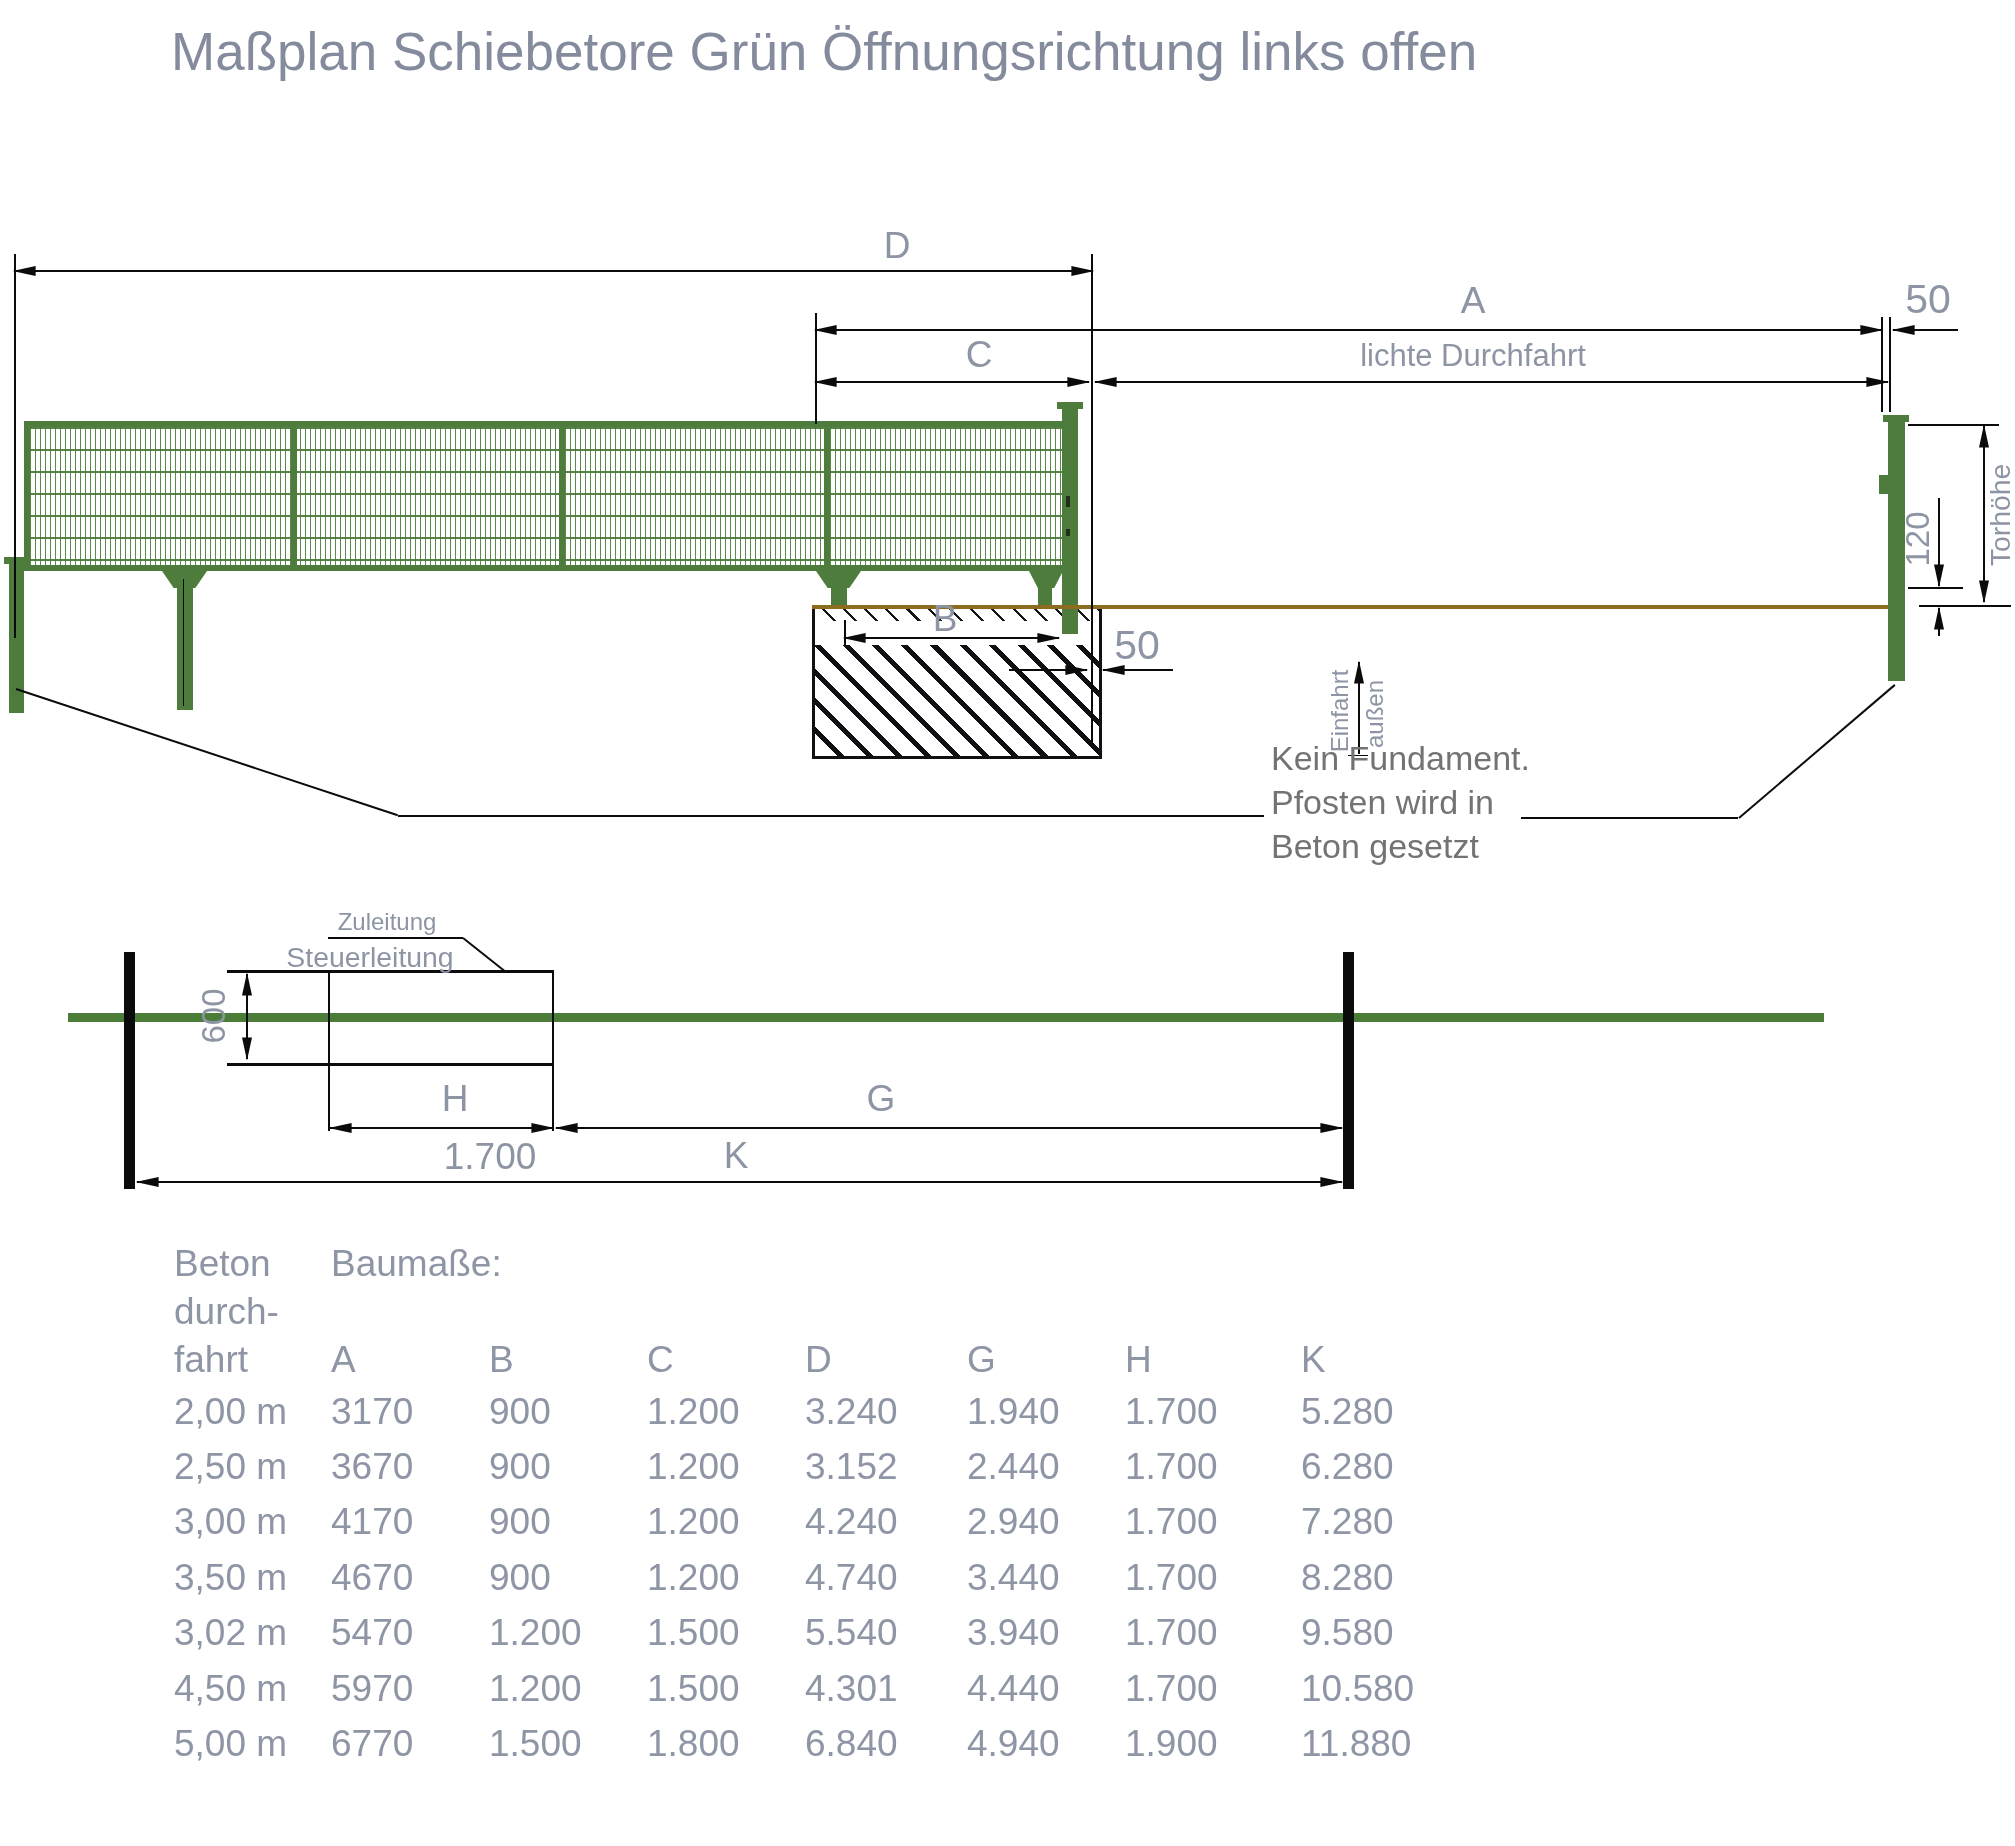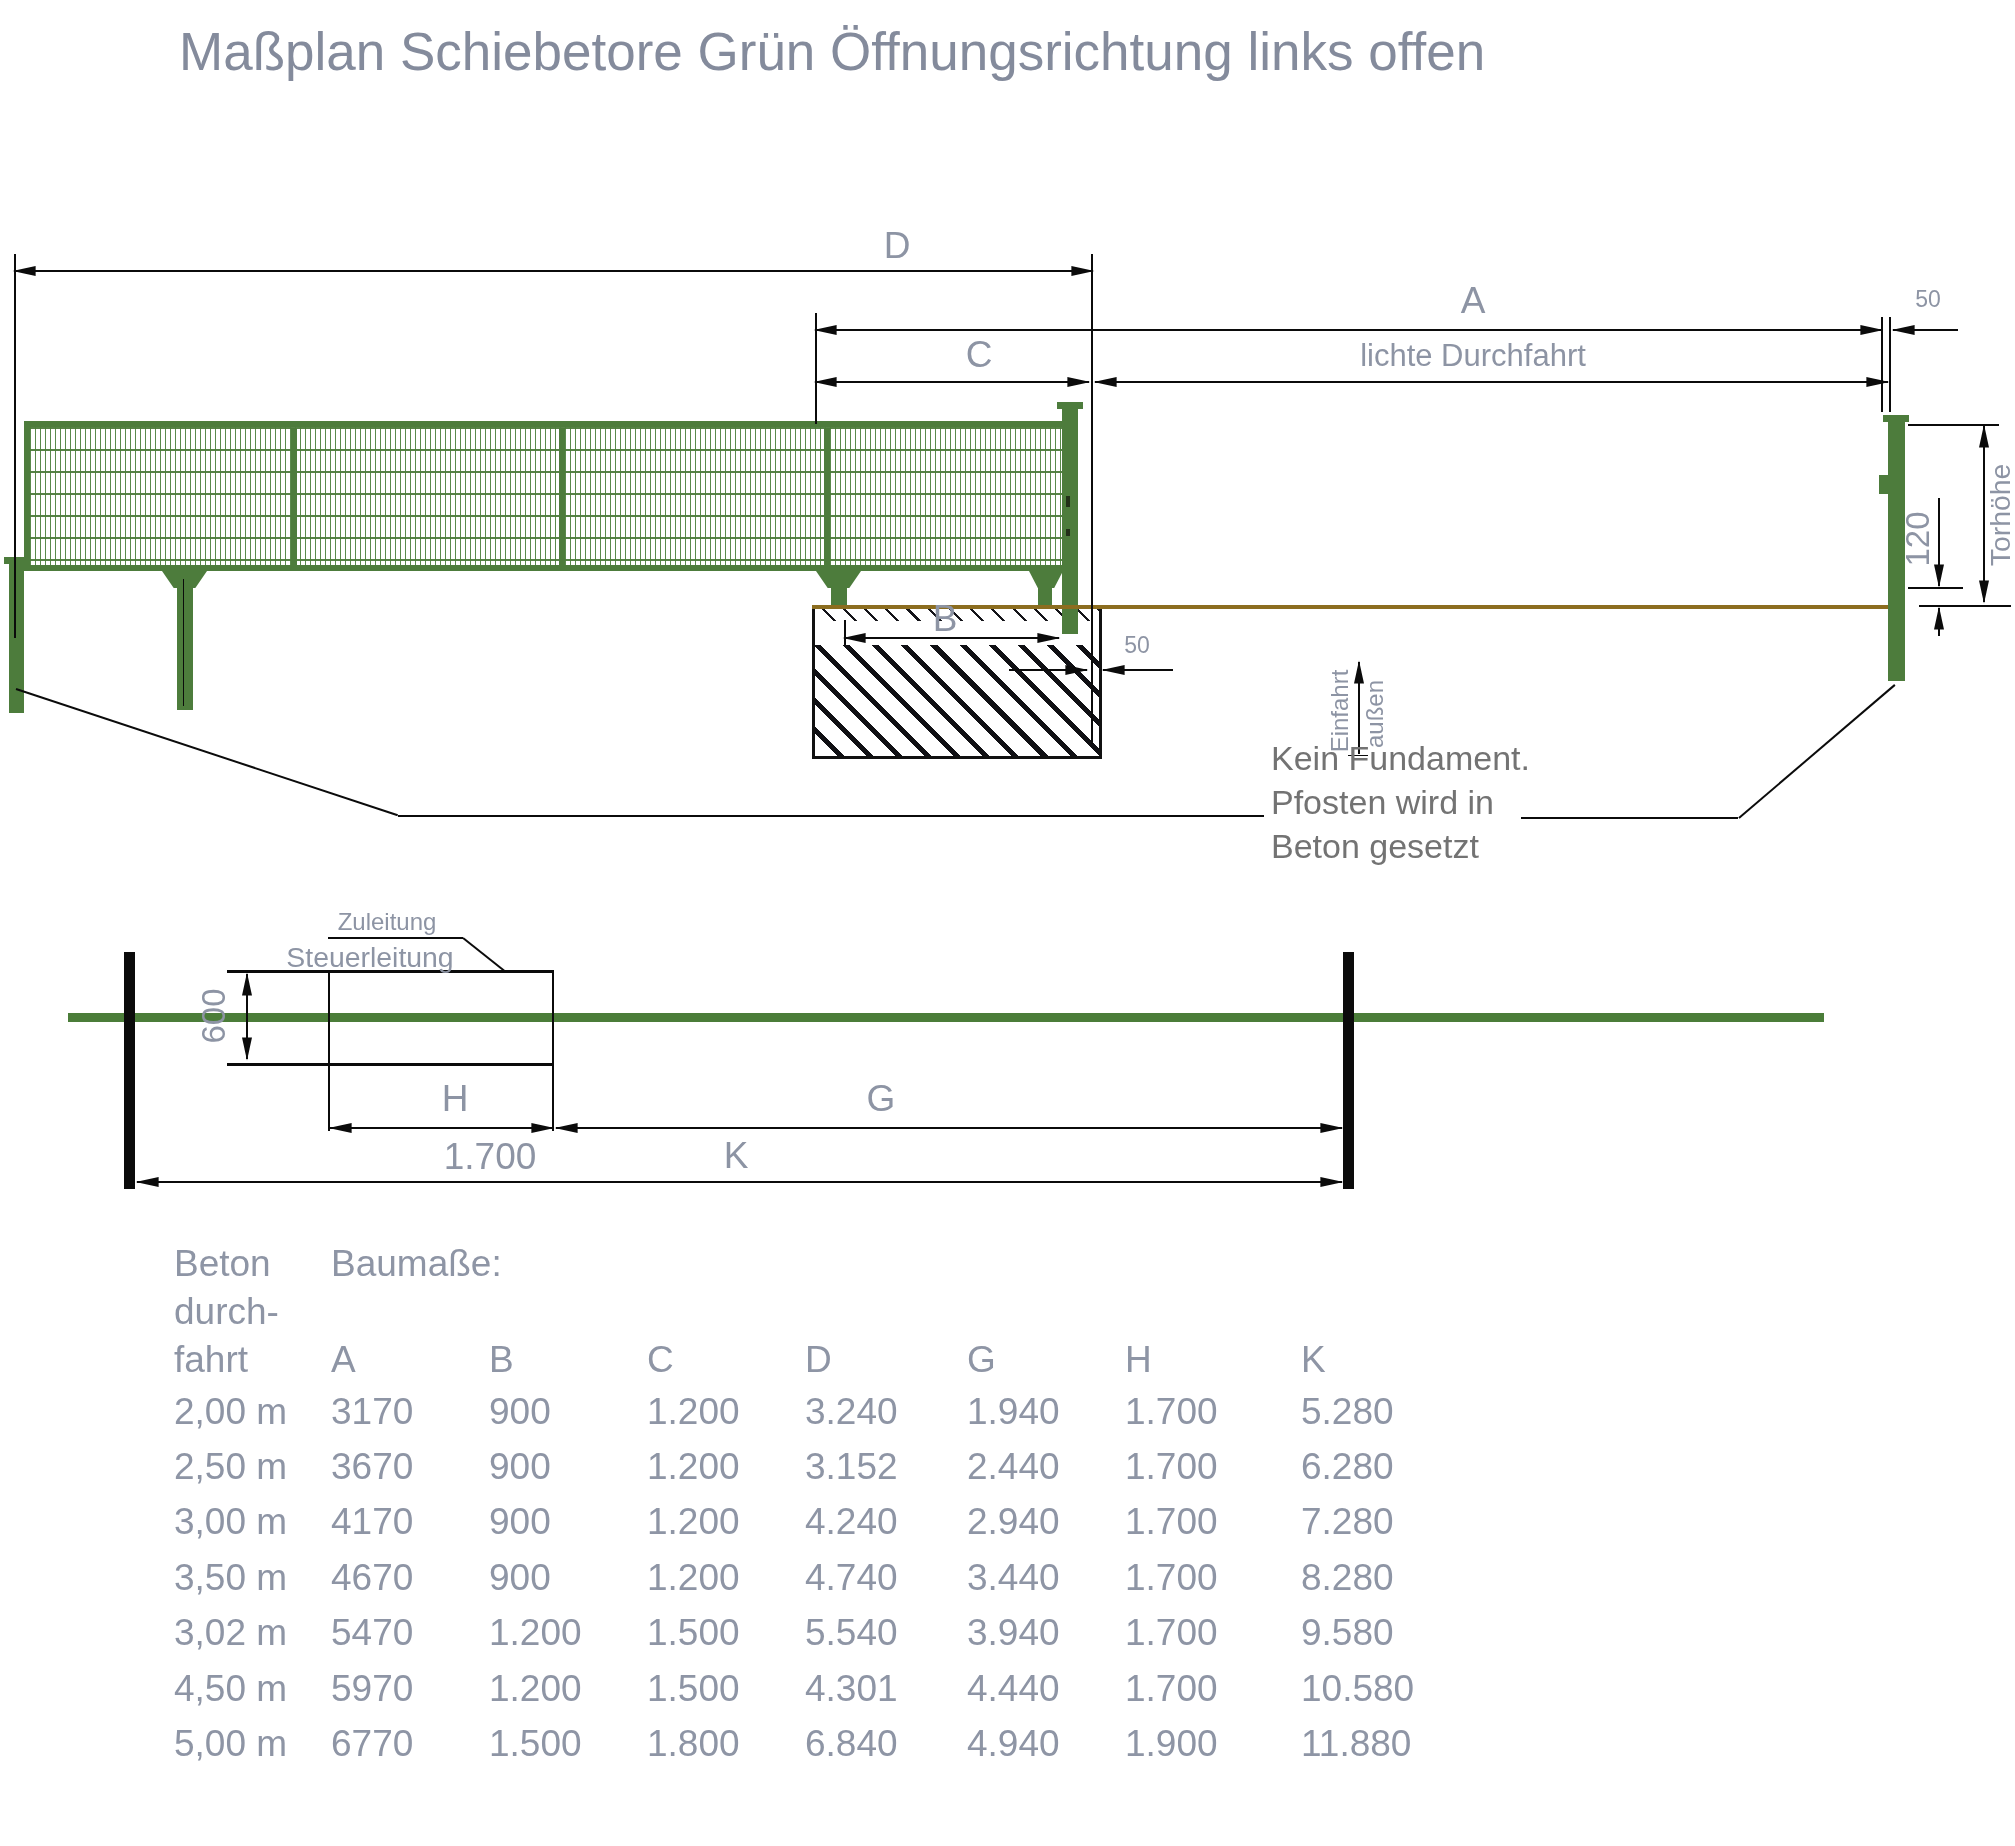--- a/index.html
+++ b/index.html
@@ -21,21 +21,21 @@
       border-color:transparent transparent transparent #0b0b0b; }
 
   .dim-v { position:absolute; width:2.1px; background:#0b0b0b; z-index:3; }
   .dim-v.a-start::before { content:""; position:absolute; width:0; height:0; top:0; left:50%;
       transform:translate(-50%,-1.4px); border-style:solid; border-width:0 5.7px 23px 5.7px;
       border-color:transparent transparent #0b0b0b transparent; }
   .dim-v.a-end::after { content:""; position:absolute; width:0; height:0; bottom:0; left:50%;
       transform:translate(-50%,1.4px); border-style:solid; border-width:23px 5.7px 0 5.7px;
       border-color:#0b0b0b transparent transparent transparent; }
 
-  .lbl { position:absolute; color:#8d94a4; font-size:23px; transform:translate(-50%,-50%);
+  .lbl { position:absolute; color:#8d94a4; font-size:41px; transform:translate(-50%,-50%);
          white-space:nowrap; z-index:4; }
   .vlbl { position:absolute; color:#8d94a4; font-size:33px; transform:translate(-50%,-50%) rotate(-90deg);
           white-space:nowrap; z-index:4; }
   .big { font-size:37px; }
 
   
   .gate { position:absolute; left:24px; top:421px; width:1048px; height:150px;
           border:6.4px solid #4d7c3c; z-index:1;
           background-image:
             repeating-linear-gradient(to bottom, rgba(77,124,60,0.95) 0 2.1px, transparent 2.1px 22px),
@@ -59,21 +59,21 @@
 
   .note { position:absolute; color:#737373; font-size:34px; transform:translateY(-50%);
           white-space:nowrap; z-index:4; }
 
   
   .t-row { position:absolute; left:0; width:100%; height:0; z-index:4; }
   .cell  { position:absolute; transform:translateY(-50%); color:#8e95a5; font-size:37px; white-space:nowrap; }
   .c0{left:174px}.c1{left:331px}.c2{left:489px}.c3{left:647px}
   .c4{left:805px}.c5{left:967px}.c6{left:1125px}.c7{left:1301px}
 
-  .title { position:absolute; left:171px; top:21.3px; color:#848b9c; font-size:53px; z-index:4; white-space:nowrap;margin-left:8px; }
+  .title { position:absolute; left:171px; top:21.3px; color:#848b9c; font-size:53px; z-index:4; white-space:nowrap; }
 </style>
 </head>
 <body>
 
 <div class="canvas">
 
   <div class="title">Maßplan Schiebetore Grün Öffnungsrichtung links offen</div>
 
   <div class="vline" style="left:14.2px;top:254px;height:384px;"></div>
   <div class="dim-h a-start a-end" style="left:14.2px;top:270px;width:1079px;"></div>

